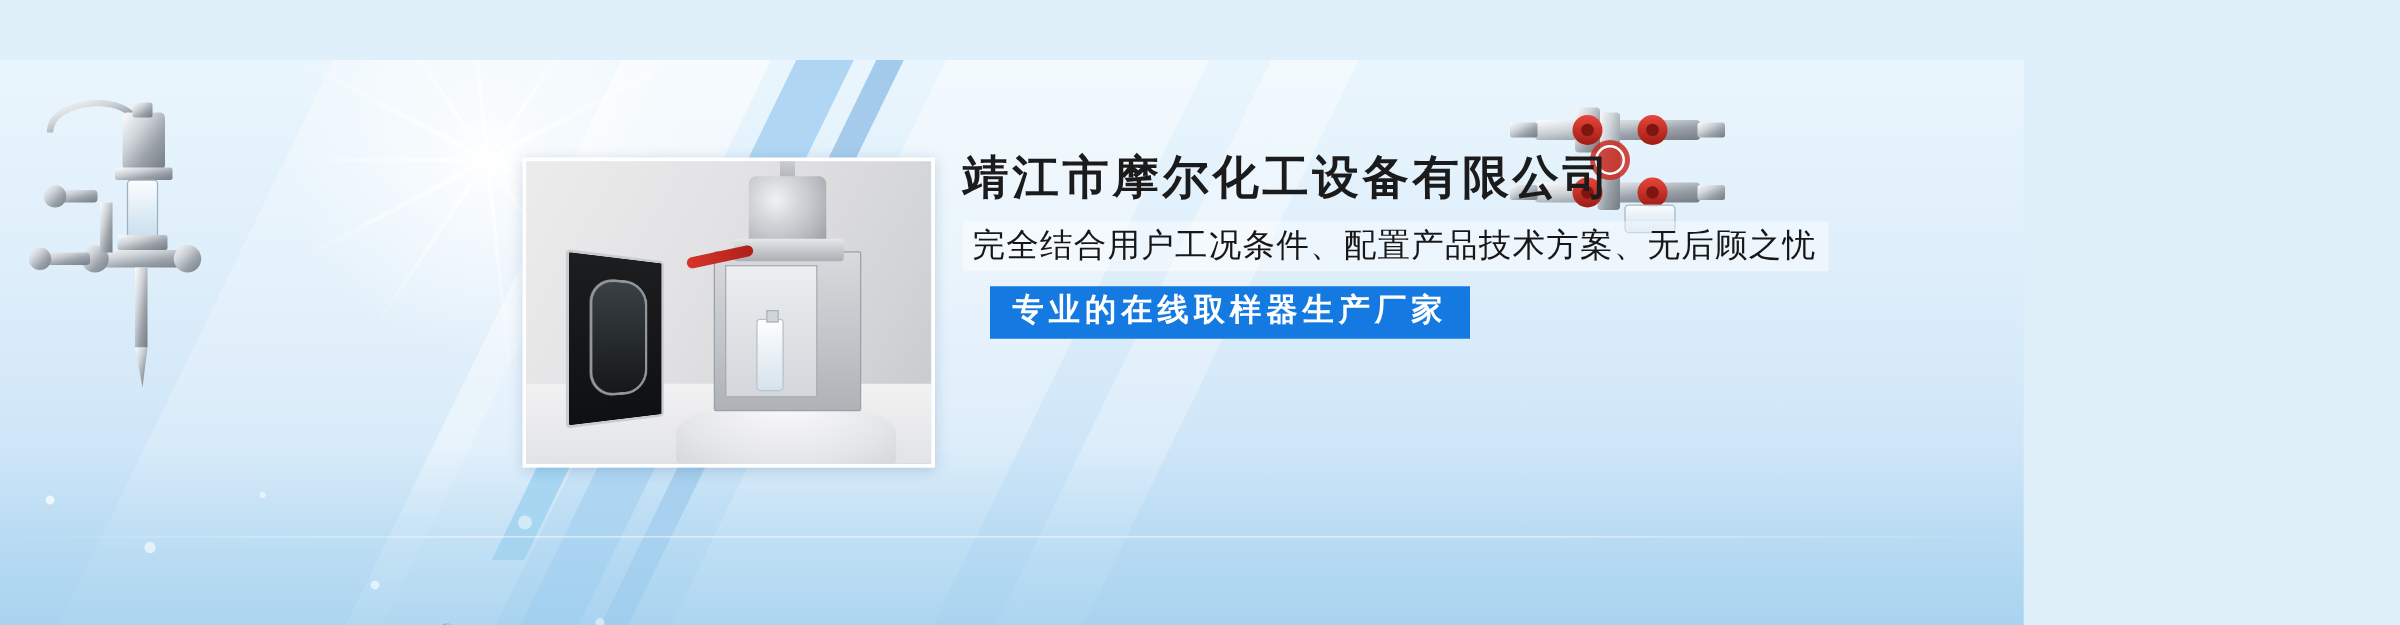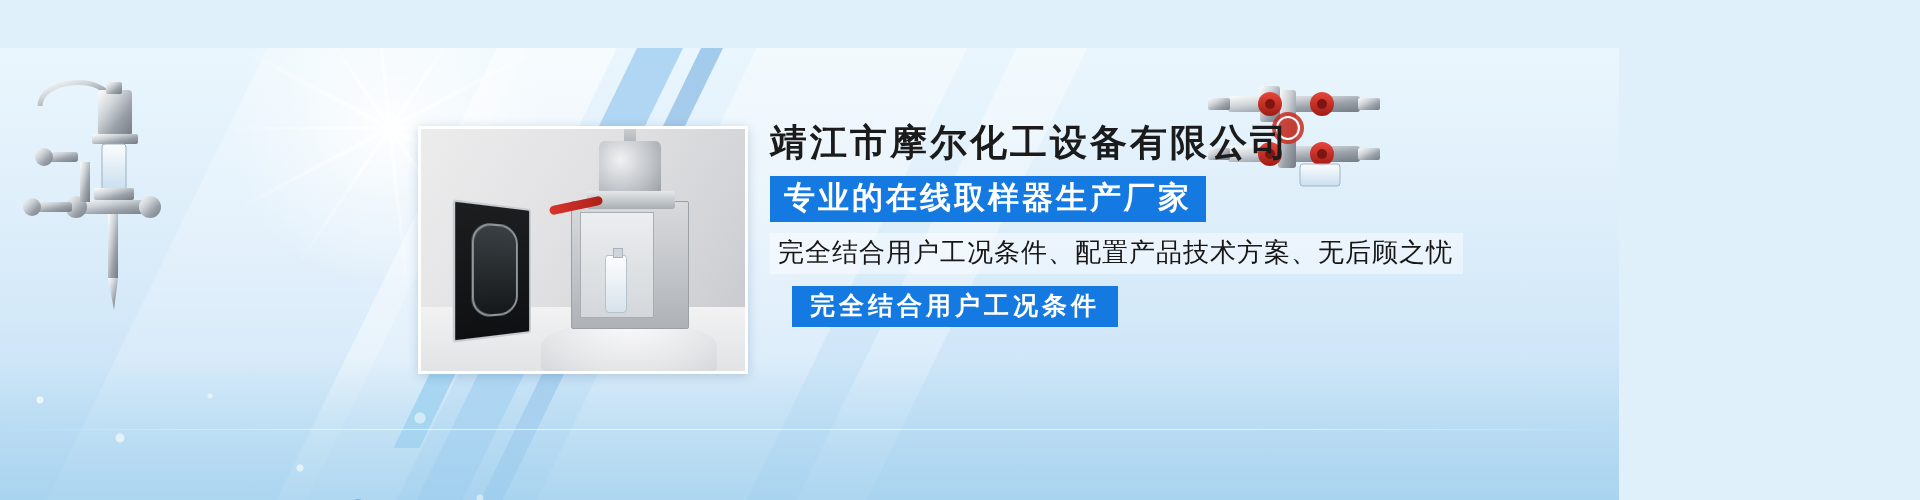--- a/index.html
+++ b/index.html
@@ -377,30 +377,27 @@
     </div>
     <div class="valve-stem"></div>
     <div class="valve-head"></div>
     <div class="valve-flange"></div>
     <div class="red-handle"></div>
   </div>
 
   <div class="text-block">
     <div class="company-name">靖江市摩尔化工设备有限公司</div>
 
-    <div>
-      <span class="slogan-badge">专业的在线取样器生产厂家</span>
-    </div>
 
     <div>
       <span class="sub-line">完全结合用户工况条件、配置产品技术方案、无后顾之忧</span>
     </div>
 
     <div>
-      <span class="custom-badge">完全结合用户工况条件</span>
+      <span class="custom-badge">专业的在线取样器生产厂家</span>
     </div>
 
   </div>
 
   <div class="logo">
     <span>molro</span><span class="reg">®</span>
   </div>
 
 </div>
 

